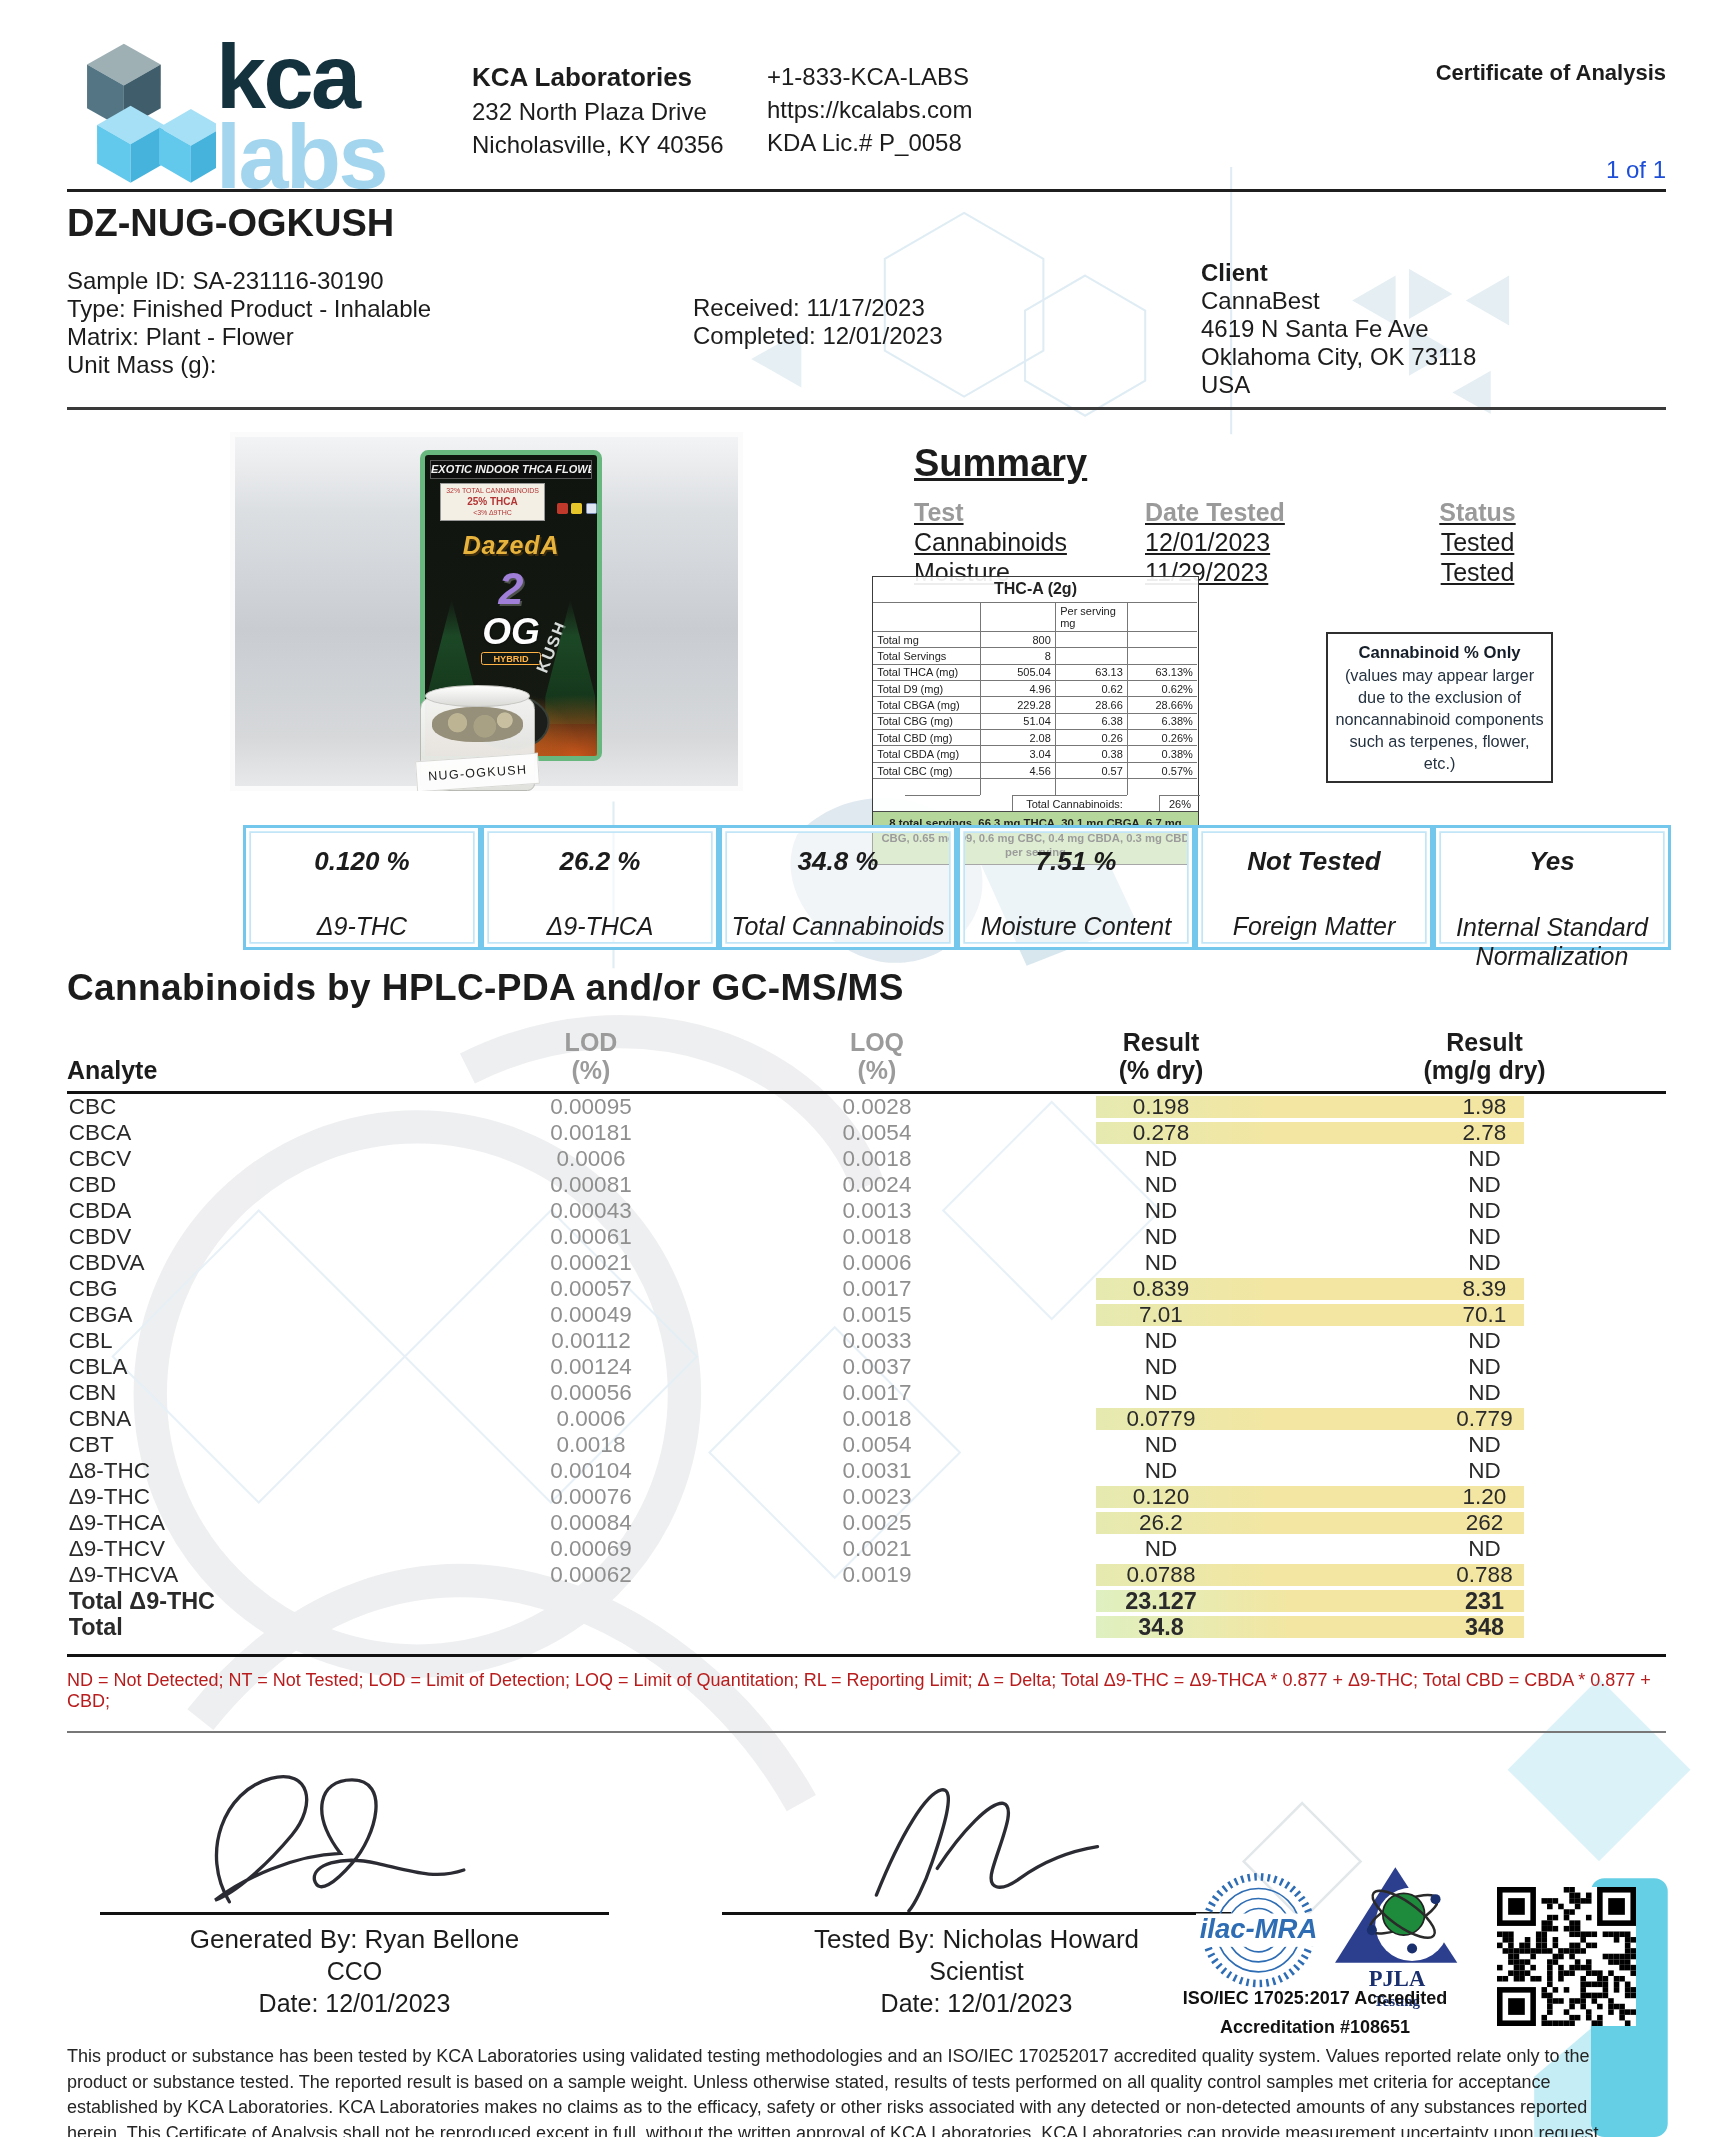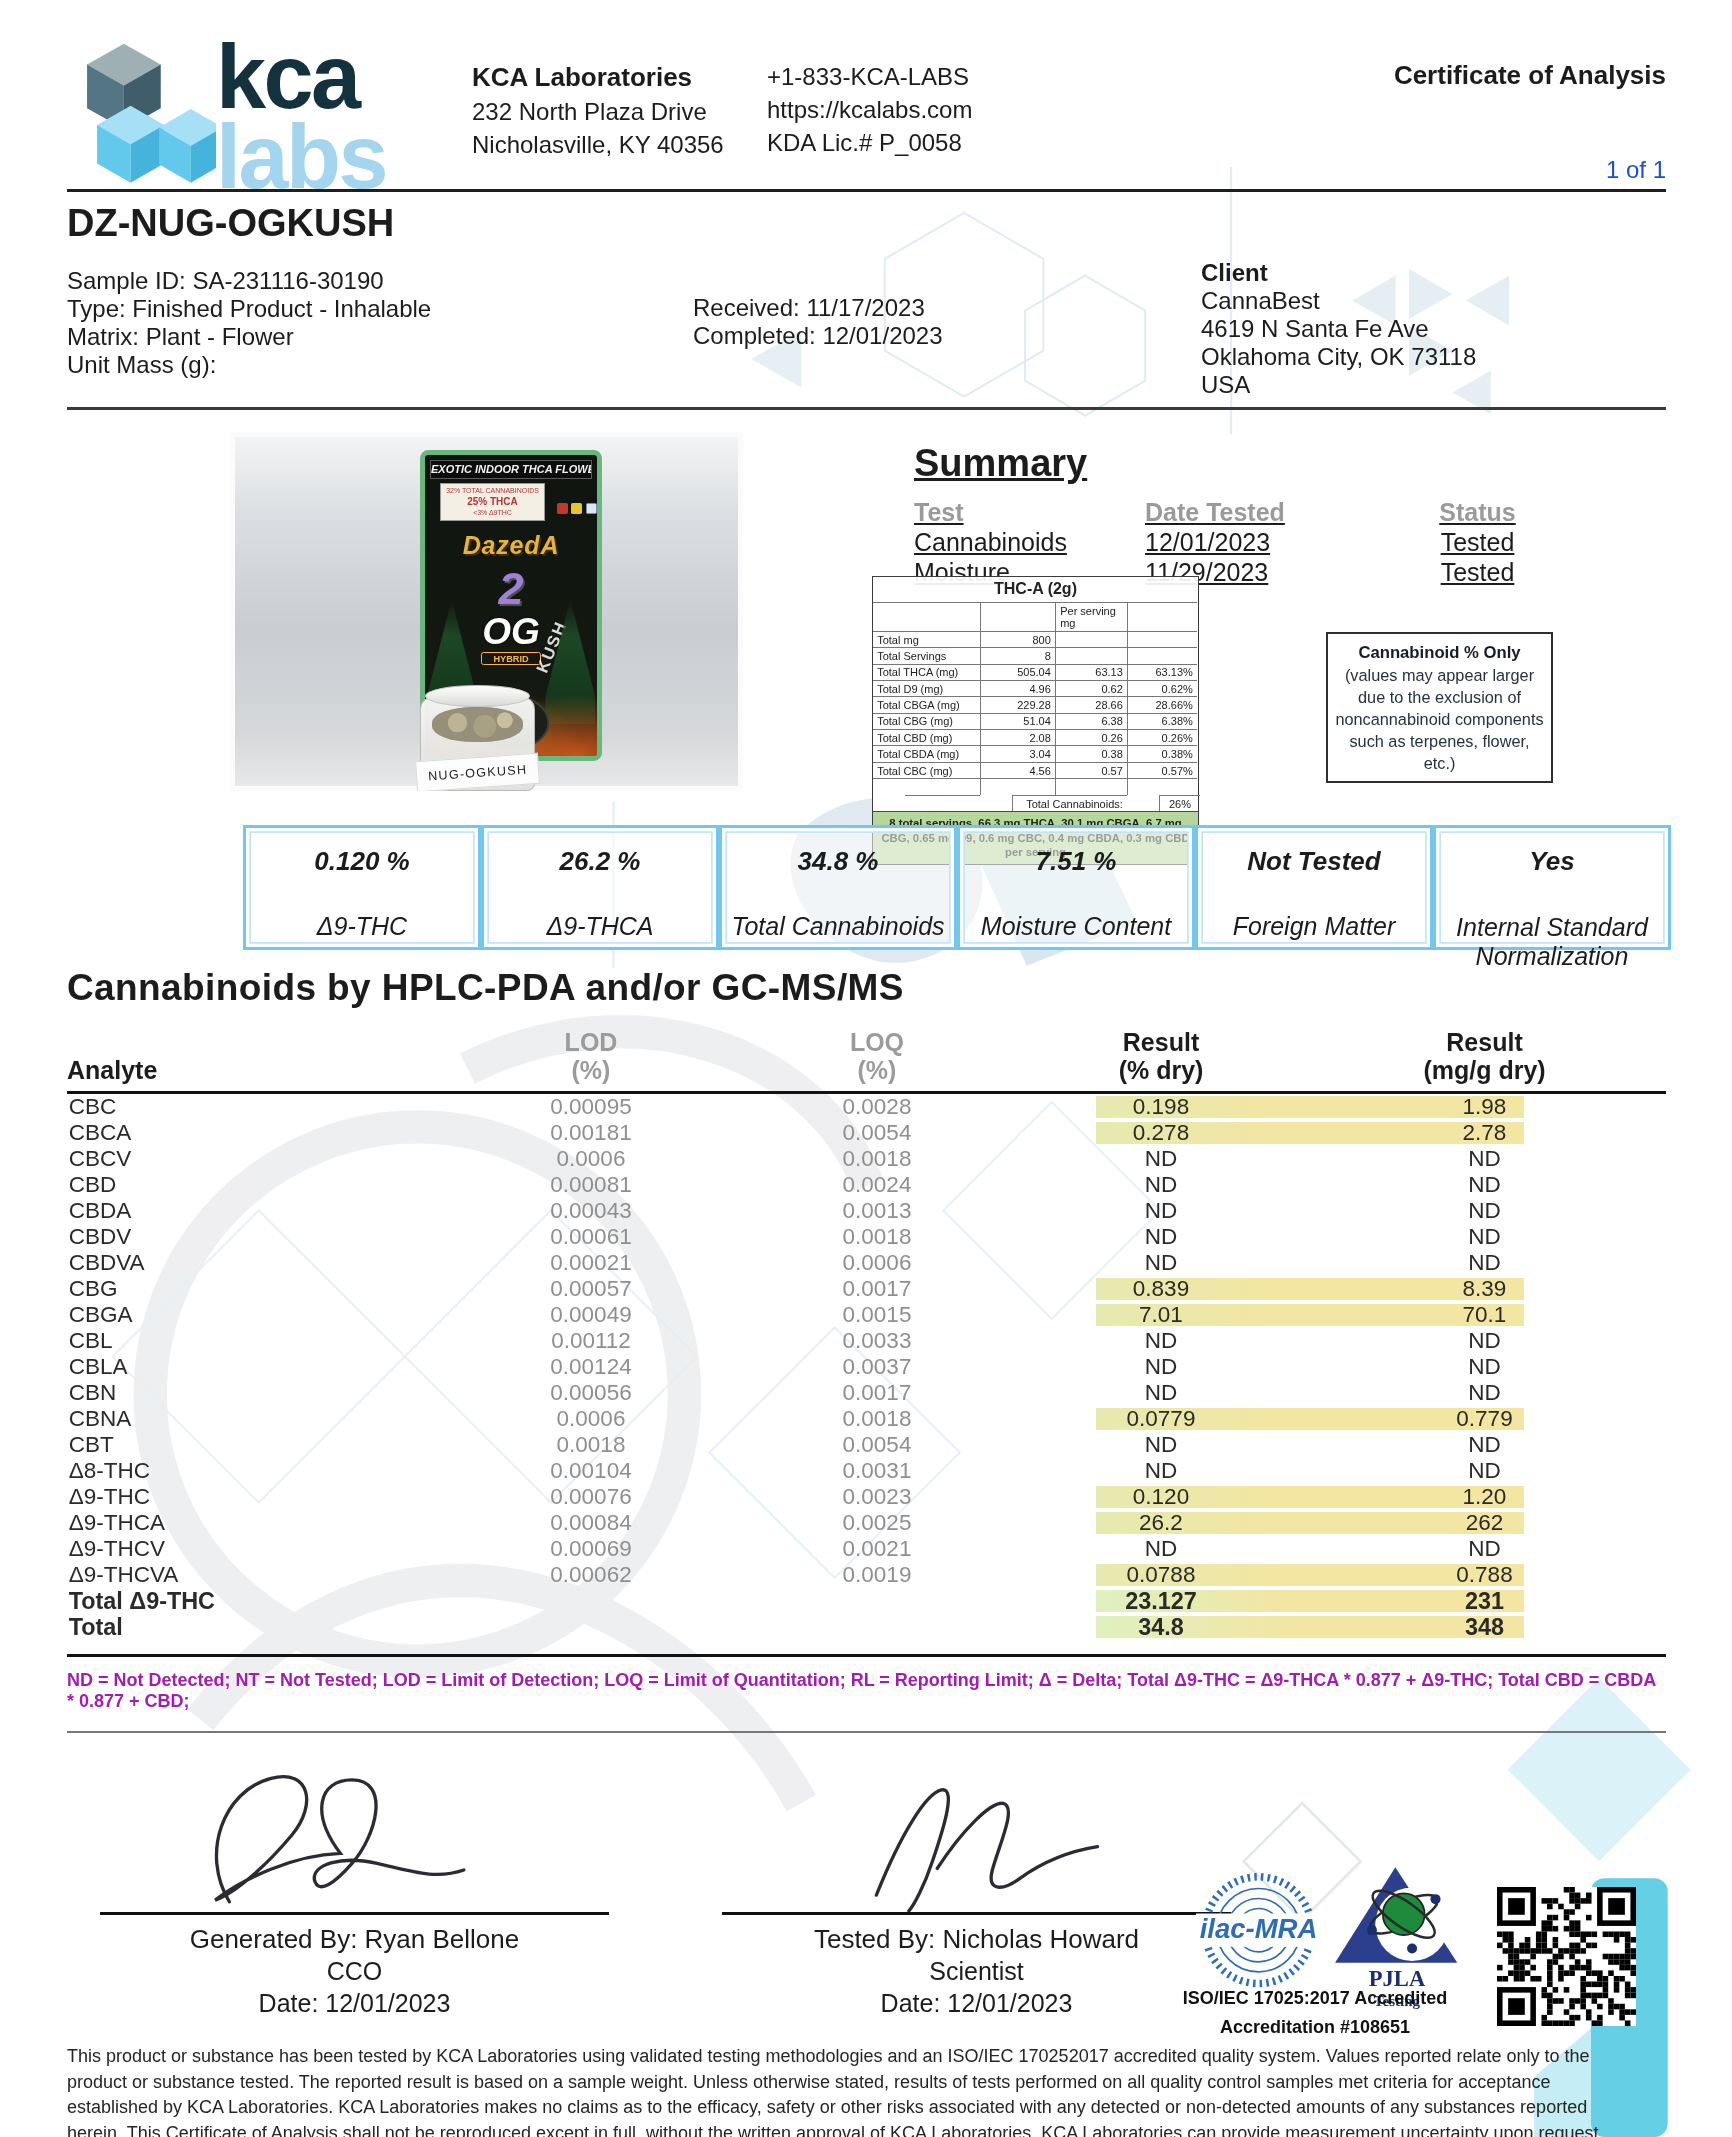--- a/index.html
+++ b/index.html
@@ -13,21 +13,21 @@
   .header { position:absolute; left:67px; top:42px; width:1599px; height:147px; }
   .logo { position:absolute; left:15px; top:0; }
   .wordmark { position:absolute; left:149px; top:-6.7px; font-weight:bold; letter-spacing:-2.5px; }
   .wordmark .kca  { font-size:90px; line-height:0.95; color:#14313e; }
   .wordmark .labs { font-size:90px; line-height:0.80; color:#a3d6ee; }
   .lab-info { position:absolute; left:405px; top:18.4px; font-size:24px; }
   .lab-info .lab-name { font-size:26px; font-weight:bold; line-height:35px; }
   .lab-info div { line-height:33px; }
   .contact { position:absolute; left:700px; top:18.4px; font-size:24px; }
   .contact div { line-height:33px; }
-  .coa-title { position:absolute; right:0; top:18.4px; font-size:26px; font-weight:bold; }
+  .coa-title { position:absolute; right:0; top:18.4px; font-size:22px; font-weight:bold; }
   .page-num  { position:absolute; right:0; top:114px; font-size:24px; color:#1d4ed8; }
   .rule1 { position:absolute; left:67px; top:189px; width:1599px; height:3.3px; background:#1f1f1f; }
 
   
   .sample { position:absolute; left:67px; top:202px; width:1599px; }
   .sample-title { font-size:38px; font-weight:bold; }
   .sample-fields { margin-top:22px; font-size:24px; line-height:28px; }
   .recv { position:absolute; left:626px; top:92px; font-size:24px; line-height:28px; }
   .client { position:absolute; left:1134px; top:57px; font-size:24px; line-height:28px; }
   .client .client-label { font-weight:bold; }
@@ -137,21 +137,21 @@
   .crow { display:grid; grid-template-columns:380px 288px 284px 284px 363px; height:26px;
           align-items:center; position:relative; font-size:22.5px; color:#2a2a2a; }
   .crow > div { text-align:center; }
   .crow .a { text-align:left; padding-left:1.7px; }
   .crow .dim { color:#8f8f8f; }
   .crow.hl::before { content:""; position:absolute; left:1029px; width:428px; top:1.7px; bottom:1.7px;
                      background:linear-gradient(90deg,#e6eab0 0%,#f2e6a2 40%); z-index:-1; }
   .crow.bold-row { font-weight:bold; font-size:23.4px; }
   .crow.bold-row::before { background:linear-gradient(90deg,#dff0c0 0%,#f2e6a2 45%); }
   .rule-thick2 { height:3.3px; background:#121212; margin-top:13.4px; }
-  .cfoot { margin-top:13.4px; font-size:18px; color:#a21caf;font-weight:bold; }
+  .cfoot { margin-top:13.4px; font-size:18px; color:#b91c1c; }
   .rule-gray { height:2.5px; background:#777; margin-top:18.4px; }
 
   
   .sig-area { position:absolute; left:0; top:1753px; width:1732px; height:284px; }
   .sig { position:absolute; text-align:center; }
   .sig1 { left:100px; width:509px; }
   .sig2 { left:722px; width:509px; }
   .sig svg { display:block; margin:0 auto; }
   .sig-line { height:3.3px; background:#111; }
   .sig .by { font-size:26px; margin-top:8.3px; }

